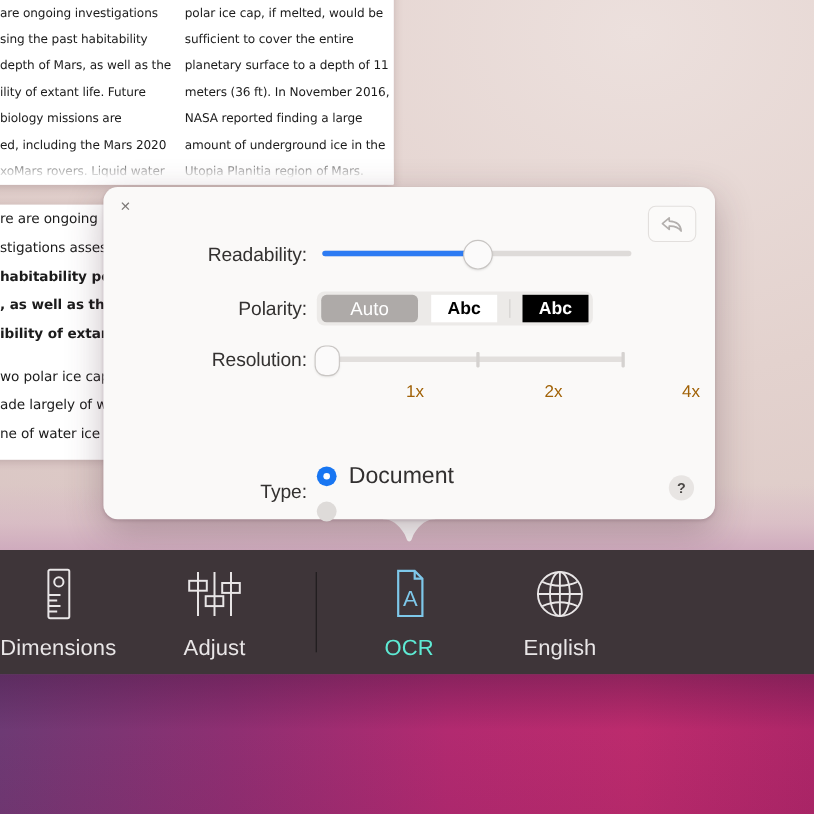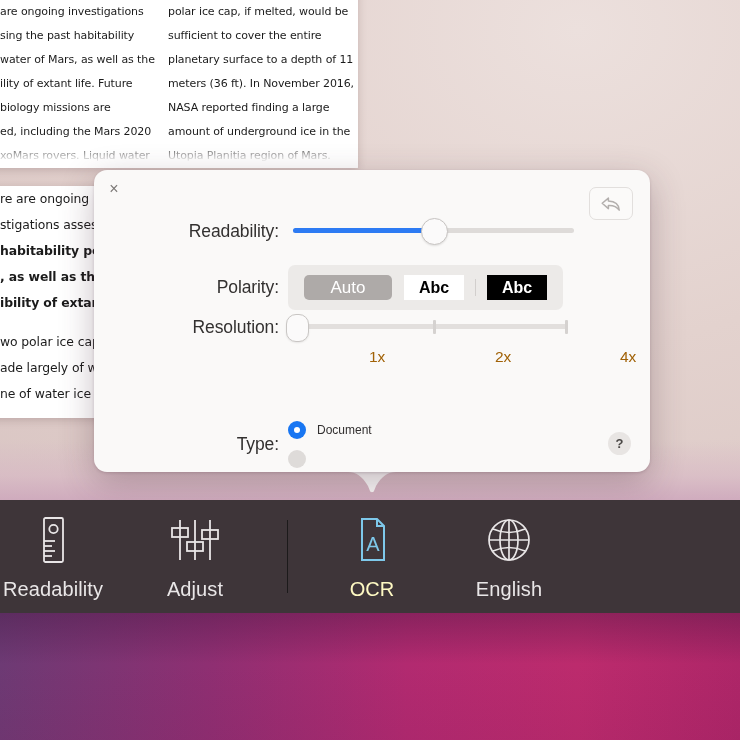--- a/index.html
+++ b/index.html
@@ -200,26 +200,26 @@
     border-radius: 50%;
     background: #fbfafa;
     border: 1px solid #c7c4c2;
     box-shadow: 0 1px 2px rgba(0,0,0,0.10);
   }
 
   
   .segmented {
     position: relative;
     margin-left: 9px;
-    height: 45px;
+    height: 31px;
     background: #eceae8;
     border-radius: 7px;
     display: flex;
     align-items: center;
-    padding: 0 16px;
+    padding: 0 4px;
     gap: 0;
   }
   .seg {
     height: 25px;
     display: flex;
     align-items: center;
     justify-content: center;
     border-radius: 5px;
     font-size: 17px;
     font-family: "Liberation Sans", sans-serif;
@@ -319,21 +319,21 @@
   .radio-dot.on {
     background: #1876f2;
   }
   .radio-dot.on::after {
     content: "";
     width: 6px; height: 6px;
     border-radius: 50%;
     background: #ffffff;
   }
   .radio-label {
-    font-size: 12px;
+    font-size: 21px;
     color: #323030;
     font-family: "Liberation Sans", sans-serif;
   }
 
   
   .toolbar {
     position: absolute;
     left: 0; top: 500px;
     width: 740px; height: 113px;
     background: #3e3539;
@@ -358,42 +358,42 @@
     display: flex;
     align-items: center;
     justify-content: center;
   }
   .tool-label {
     font-size: 20px;
     color: #e9e6e7;
     font-family: "Liberation Sans", sans-serif;
     letter-spacing: 0.1px;
   }
-  .tool-item.active .tool-label { color: #fef9c3; }
+  .tool-item.active .tool-label { color: #5eead4; }
   .tool-sep {
     position: absolute;
     left: 287px; top: 520px;
     width: 1px; height: 73px;
     background: #1c1a1b;
   }
 </style>
 </head>
 <body>
 
 <div id="stage">
 
   <div class="wallpaper">
     <div class="wall-tint"></div>
   </div>
 
   <div class="doc-sheet doc-top">
     <div class="doc-col doc-col-a">
       <div> are ongoing investigations</div>
       <div>sing the past habitability</div>
-      <div>water of Mars, as well as the</div>
+      <div>depth of Mars, as well as the</div>
       <div>ility of extant life. Future</div>
       <div>biology missions are</div>
       <div>ed, including the Mars 2020</div>
       <div>xoMars rovers. Liquid water</div>
 
     </div>
     <div class="doc-col doc-col-b">
       <div>polar ice cap, if melted, would be</div>
       <div>sufficient to cover the entire</div>
       <div>planetary surface to a depth of 11</div>
@@ -495,21 +495,21 @@
         <span class="tool-icon">
           <svg width="34" height="50" viewBox="0 0 34 50">
             <rect x="8" y="3" width="19" height="44" rx="1.5" fill="none" stroke="#e9e6e7" stroke-width="1.8"></rect>
             <circle cx="17.5" cy="14" r="4.2" fill="none" stroke="#e9e6e7" stroke-width="1.8"></circle>
             <line x1="8" y1="26" x2="19" y2="26" stroke="#e9e6e7" stroke-width="1.8"></line>
             <line x1="8" y1="31" x2="16" y2="31" stroke="#e9e6e7" stroke-width="1.8"></line>
             <line x1="8" y1="36" x2="19" y2="36" stroke="#e9e6e7" stroke-width="1.8"></line>
             <line x1="8" y1="41" x2="16" y2="41" stroke="#e9e6e7" stroke-width="1.8"></line>
           </svg>
         </span>
-        <span class="tool-label">Readability</span>
+        <span class="tool-label">Dimensions</span>
       </div>
 
       <div class="tool-item" style="left:120px">
         <span class="tool-icon">
           <svg width="54" height="50" viewBox="0 0 54 50">
             <line x1="12" y1="5" x2="12" y2="45" stroke="#e9e6e7" stroke-width="1.8"></line>
             <line x1="27" y1="5" x2="27" y2="45" stroke="#e9e6e7" stroke-width="1.8"></line>
             <line x1="42" y1="5" x2="42" y2="45" stroke="#e9e6e7" stroke-width="1.8"></line>
             <rect x="4" y="13" width="16" height="9" fill="none" stroke="#e9e6e7" stroke-width="1.8"></rect>
             <rect x="19" y="27" width="16" height="9" fill="none" stroke="#e9e6e7" stroke-width="1.8"></rect>

